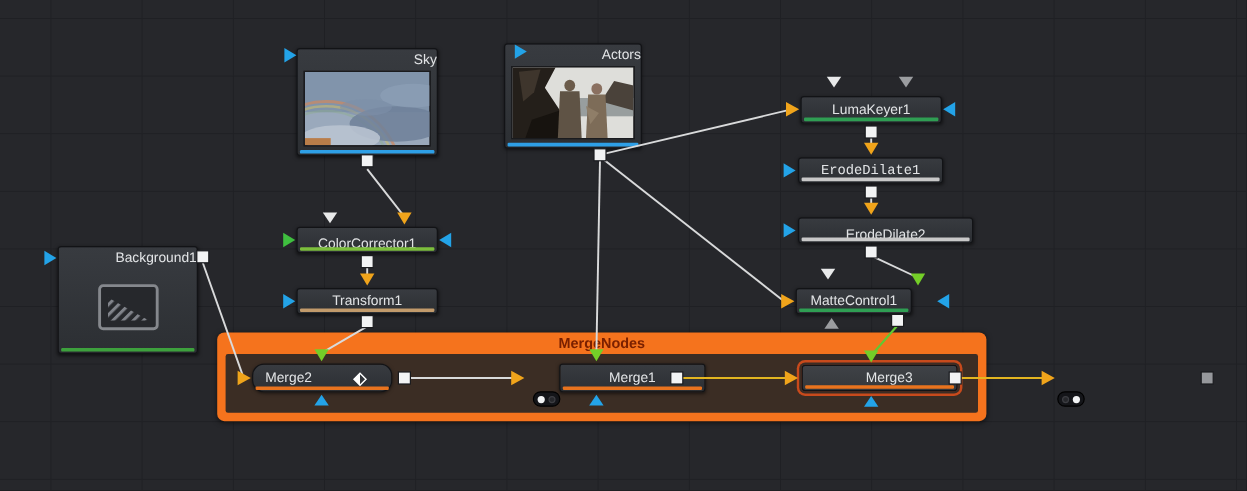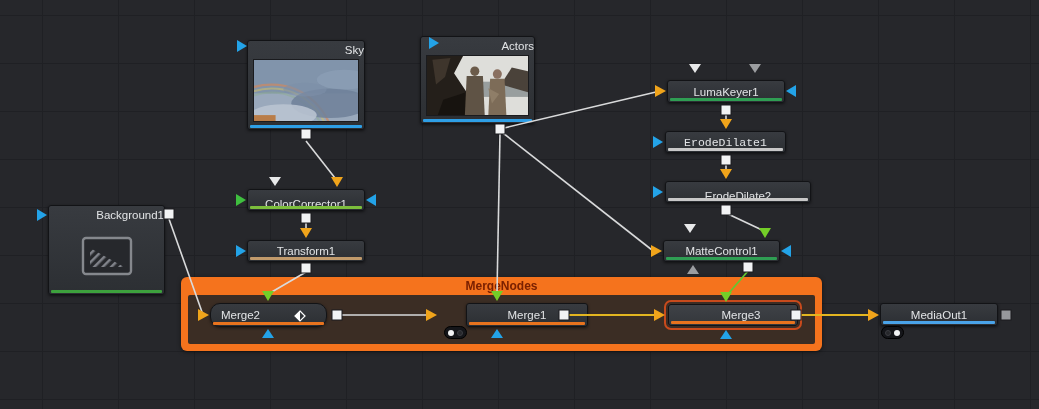--- a/index.html
+++ b/index.html
@@ -137,21 +137,21 @@
   <div class="node" style="left:665px;top:131px;width:121px;height:22px;font-family:Liberation Mono, monospace;" data-interactable="true">
     <span class="nlabel" data-interactable="false">ErodeDilate1</span>
     <i class="stripe" data-interactable="false" style="background: rgb(200, 200, 200);"></i>
   </div>
 
   <div class="node" style="left:665px;top:181px;width:146px;height:22px;align-items:flex-end;" data-interactable="true">
     <span class="nlabel" data-interactable="false">ErodeDilate2</span>
     <i class="stripe" data-interactable="false" style="background: rgb(200, 200, 200);"></i>
   </div>
 
-  <div class="node" style="left:663px;top:240px;width:117px;height:22px;" data-interactable="true">
+  <div class="node" style="left:663px;top:240px;width:97px;height:22px;" data-interactable="true">
     <span class="nlabel" data-interactable="false">MatteControl1</span>
     <i class="stripe" data-interactable="false" style="background: rgb(47, 158, 83);"></i>
   </div>
 
   <div class="node" style="left:210px;top:303px;width:117px;height:24px;justify-content:flex-start;padding-left:10px;border-radius:10px;" data-interactable="true">
     <span class="nlabel" data-interactable="false">Merge2</span>
     <span class="diamond" data-interactable="false">
       <svg width="12" height="12" viewBox="0 0 12 12">
         <polygon points="6,1 11,6 6,11 1,6" fill="none" stroke="#fff" stroke-width="1.2"></polygon>
         <path d="M6,1 L1,6 L6,11 Z" fill="#fff"></path>
@@ -163,24 +163,20 @@
   <div class="node" style="left:438px;top:303px;width:122px;height:24px;margin-left:28px;" data-interactable="true">
     <span class="nlabel" data-interactable="false">Merge1</span>
     <i class="stripe" data-interactable="false" style="background: rgb(232, 115, 30);"></i>
   </div>
 
   <div class="node selected" style="left:668px;top:304px;width:130px;height:22px;padding-left:16px;" data-interactable="true">
     <span class="nlabel" data-interactable="false">Merge3</span>
     <i class="stripe" data-interactable="false" style="background: rgb(232, 115, 30);"></i>
   </div>
 
-  <div class="node" style="left:880px;top:303px;width:118px;height:23px;" data-interactable="true">
-    <span class="nlabel" data-interactable="false">MediaOut1</span>
-    <i class="stripe" data-interactable="false" style="background: rgb(74, 163, 232);"></i>
-  </div>
 
   <div class="pill" style="left:444px;top:326px;" data-interactable="true">
     <i class="dot dot-white" data-interactable="false"></i>
     <i class="dot dot-dark" data-interactable="false"></i>
   </div>
   <div class="pill" style="left:881px;top:326px;" data-interactable="true">
     <i class="dot dot-dark" data-interactable="false"></i>
     <i class="dot dot-white" data-interactable="false"></i>
   </div>
 

